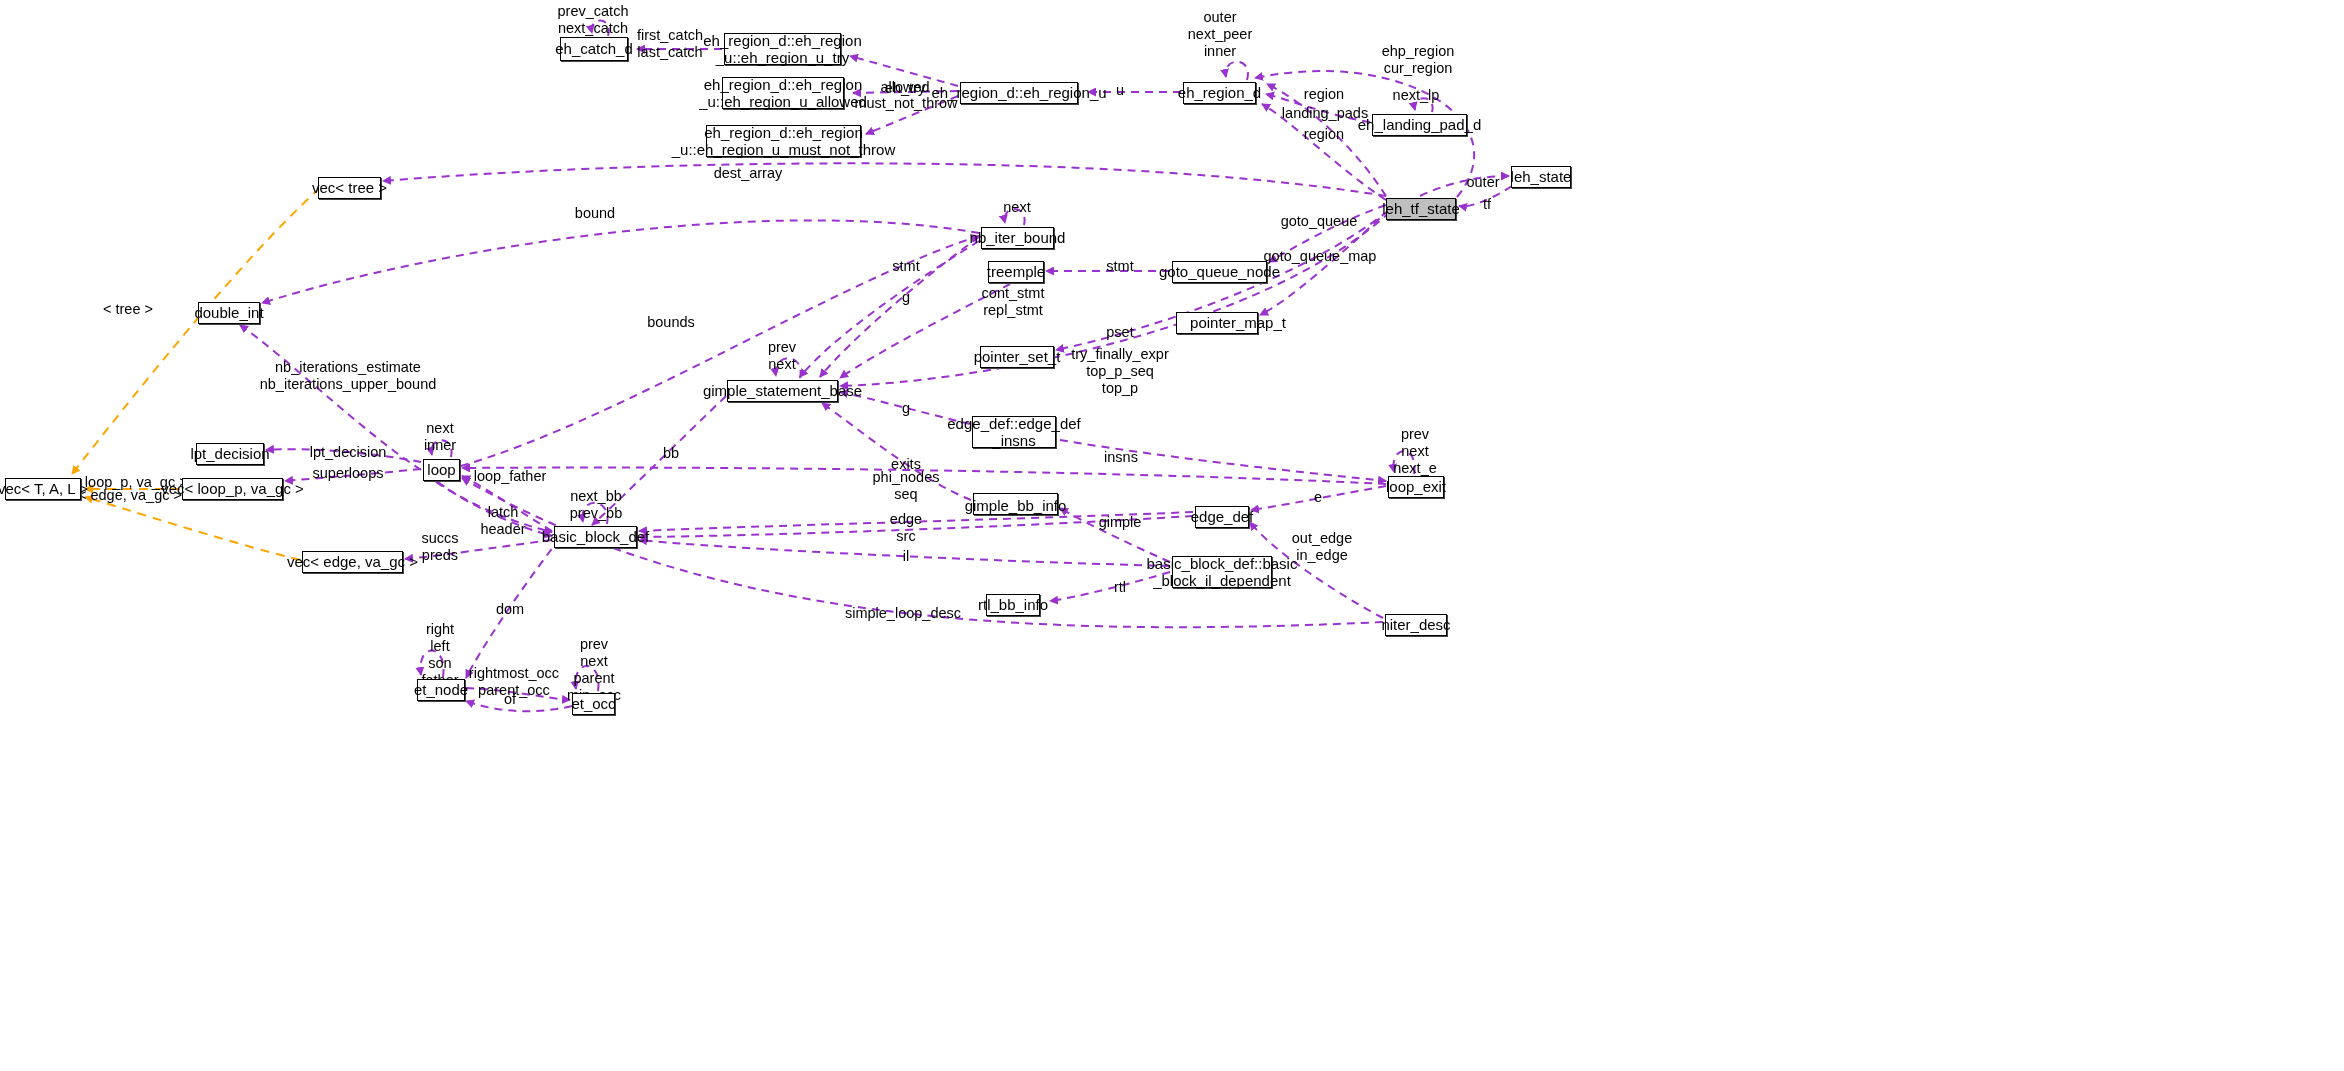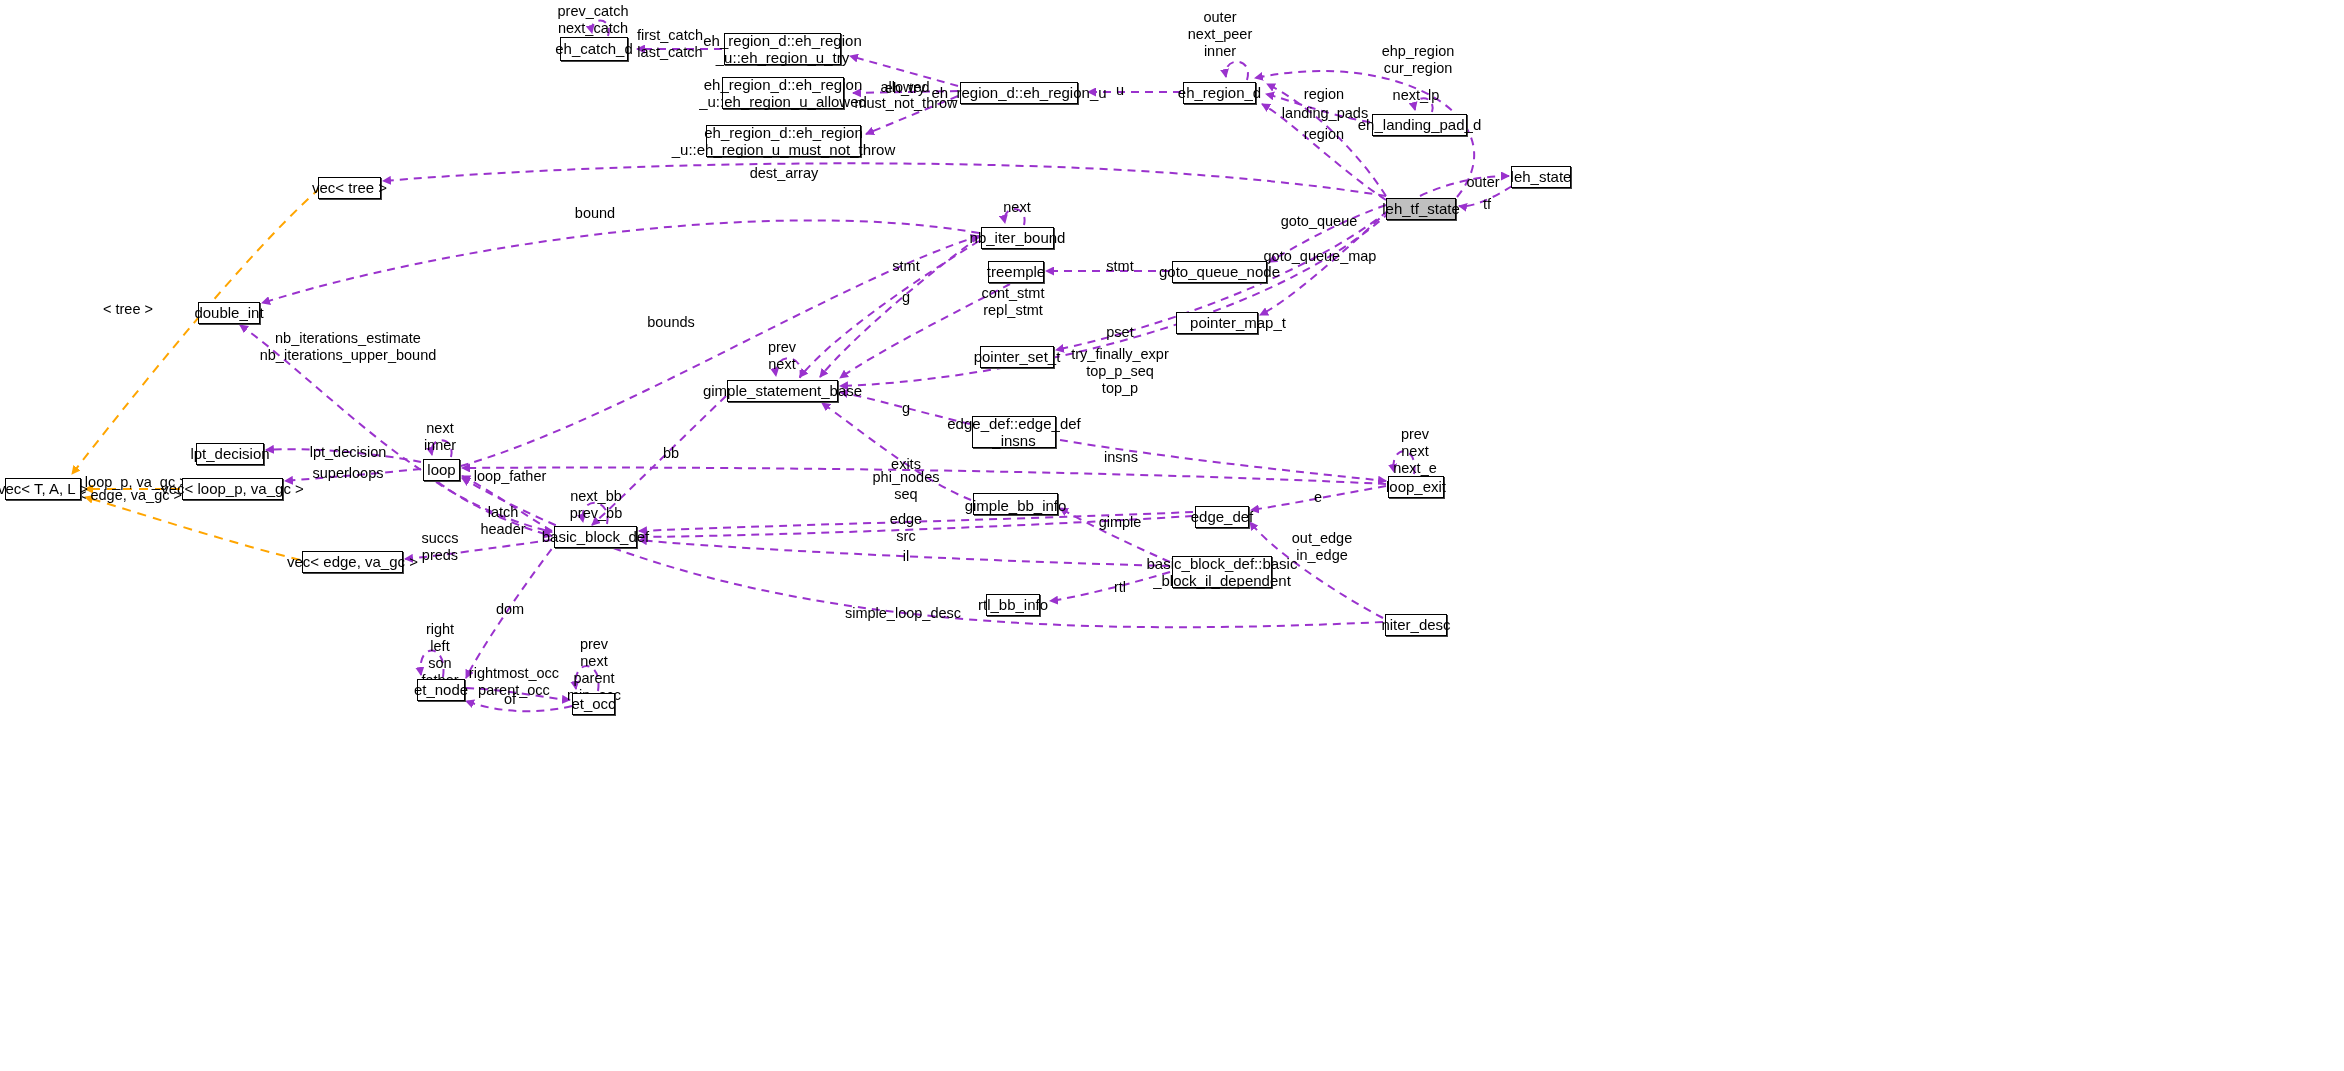--- a/index.html
+++ b/index.html
@@ -227,34 +227,34 @@
 next_peer
 inner</span></div>
   <div class="elabel" style="left:1418px;top:43px;"><span>ehp_region
 cur_region</span></div>
   <div class="elabel" style="left:1324px;top:86px;"><span>region</span></div>
   <div class="elabel" style="left:1325px;top:105px;"><span>landing_pads</span></div>
   <div class="elabel" style="left:1324px;top:126px;"><span>region</span></div>
   <div class="elabel" style="left:1416px;top:87px;"><span>next_lp</span></div>
   <div class="elabel" style="left:1483px;top:174px;"><span>outer</span></div>
   <div class="elabel" style="left:1487px;top:196px;"><span>tf</span></div>
-  <div class="elabel" style="left:784px;top:165px;"><span>dest_array</span></div>
+  <div class="elabel" style="left:748px;top:165px;"><span>dest_array</span></div>
   <div class="elabel" style="left:595px;top:205px;"><span>bound</span></div>
   <div class="elabel" style="left:1017px;top:199px;"><span>next</span></div>
   <div class="elabel" style="left:1319px;top:213px;"><span>goto_queue</span></div>
   <div class="elabel" style="left:1120px;top:258px;"><span>stmt</span></div>
   <div class="elabel" style="left:1320px;top:248px;"><span>goto_queue_map</span></div>
   <div class="elabel" style="left:906px;top:258px;"><span>stmt</span></div>
   <div class="elabel" style="left:1013px;top:285px;"><span>cont_stmt
 repl_stmt</span></div>
   <div class="elabel" style="left:128px;top:301px;"><span>&lt; tree &gt;</span></div>
   <div class="elabel" style="left:671px;top:314px;"><span>bounds</span></div>
   <div class="elabel" style="left:906px;top:289px;"><span>g</span></div>
   <div class="elabel" style="left:1120px;top:324px;"><span>pset</span></div>
-  <div class="elabel" style="left:348px;top:330px;"><span>nb_iterations_estimate
+  <div class="elabel" style="left:348px;top:359px;"><span>nb_iterations_estimate
 nb_iterations_upper_bound</span></div>
   <div class="elabel" style="left:782px;top:339px;"><span>prev
 next</span></div>
   <div class="elabel" style="left:1120px;top:346px;"><span>try_finally_expr
 top_p_seq
 top_p</span></div>
   <div class="elabel" style="left:906px;top:400px;"><span>g</span></div>
   <div class="elabel" style="left:440px;top:420px;"><span>next
 inner</span></div>
   <div class="elabel" style="left:348px;top:444px;"><span>lpt_decision</span></div>

